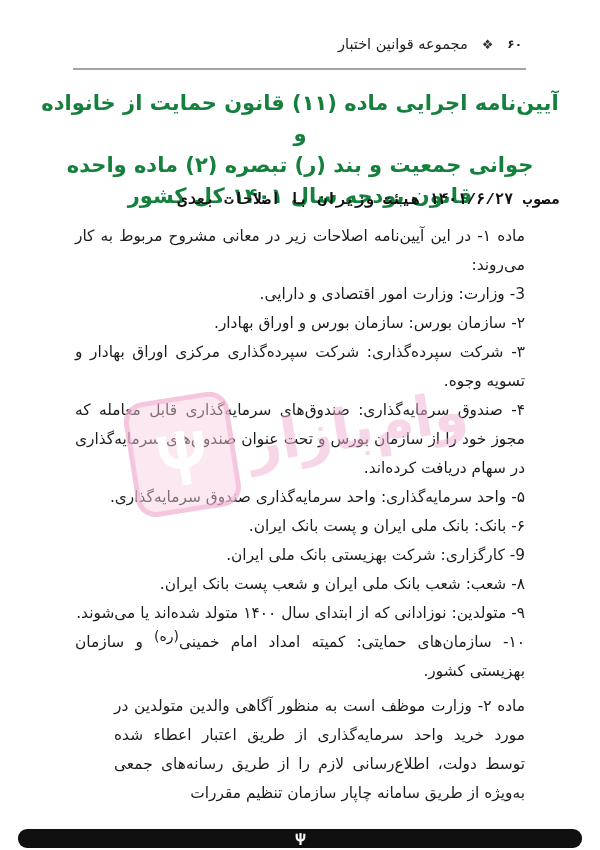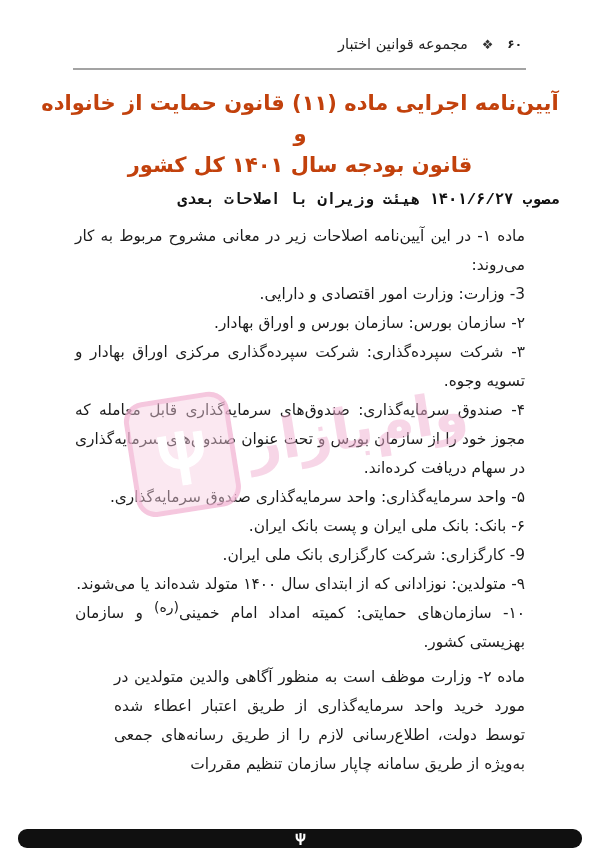--- a/index.html
+++ b/index.html
@@ -22,21 +22,21 @@
   .running-head .page-num{font-weight:bold;font-size:12px;}
   .running-head .ornament{font-size:13px;color:#333;}
   .head-rule{
     position:absolute;top:68px;right:74px;left:73px;
     height:2px;background:#a3a3a3;
   }
   
   .doc-title{
     position:absolute;top:88px;right:40px;left:40px;
     margin:0;text-align:center;
-    color:#c2410c;font-size:21px;line-height:31px;font-weight:bold;
+    color:#15803d;font-size:21px;line-height:31px;font-weight:bold;
   }
   .subtitle{
     position:absolute;top:190px;right:40px;left:40px;
     text-align:right;font-weight:bold;font-size:15.5px;color:#111;font-family:Liberation Mono, monospace;
   }
   
   .body-text{
     position:absolute;top:222px;right:75px;left:75px;
     font-size:15.4px;line-height:29px;text-align:justify;
   }
@@ -79,20 +79,21 @@
 
   <div class="running-head">
     <span class="page-num">۶۰</span>
     <span class="ornament">❖</span>
     <span class="book-title">مجموعه قوانین اختبار</span>
   </div>
   <div class="head-rule"></div>
 
   <h1 class="doc-title">
     <div>آیین‌نامه اجرایی ماده (۱۱) قانون حمایت از خانواده و</div>
+    <div>جوانی جمعیت و بند (ر) تبصره (۲) ماده واحده</div>
     <div>قانون بودجه سال ۱۴۰۱ کل کشور</div>
   </h1>
   <div class="subtitle">مصوب ۱۴۰۱/۶/۲۷ هیئت وزیران با اصلاحات بعدی</div>
 
   <main class="body-text">
     <p>
       <b>ماده ۱-</b>
       <span>در این آیین‌نامه اصلاحات زیر در معانی مشروح مربوط به کار می‌روند:</span>
     </p>
     <p>
@@ -114,21 +115,25 @@
     <p>
       <b>۵- واحد سرمایه‌گذاری:</b>
       <span>واحد سرمایه‌گذاری صندوق سرمایه‌گذاری.</span>
     </p>
     <p>
       <b>۶- بانک:</b>
       <span>بانک ملی ایران و پست بانک ایران.</span>
     </p>
     <p>
       <b>9- کارگزاری:</b>
-      <span>شرکت کارگزاری بانک ملی ایران.</span>
+      <span>شرکت بهزیستی بانک ملی ایران.</span>
+    </p>
+    <p>
+      <b>۸- شعب:</b>
+      <span>شعب بانک ملی ایران و شعب پست بانک ایران.</span>
     </p>
     <p>
       <b>۹- متولدین:</b>
       <span>نوزادانی که از ابتدای سال ۱۴۰۰ متولد شده‌اند یا می‌شوند.</span>
     </p>
     <p>
       <b>۱۰- سازمان‌های حمایتی:</b>
       <span>کمیته امداد امام خمینی</span><sup class="ref">(ره)</sup><span> و سازمان بهزیستی کشور.</span>
     </p>
     <p class="article2">

